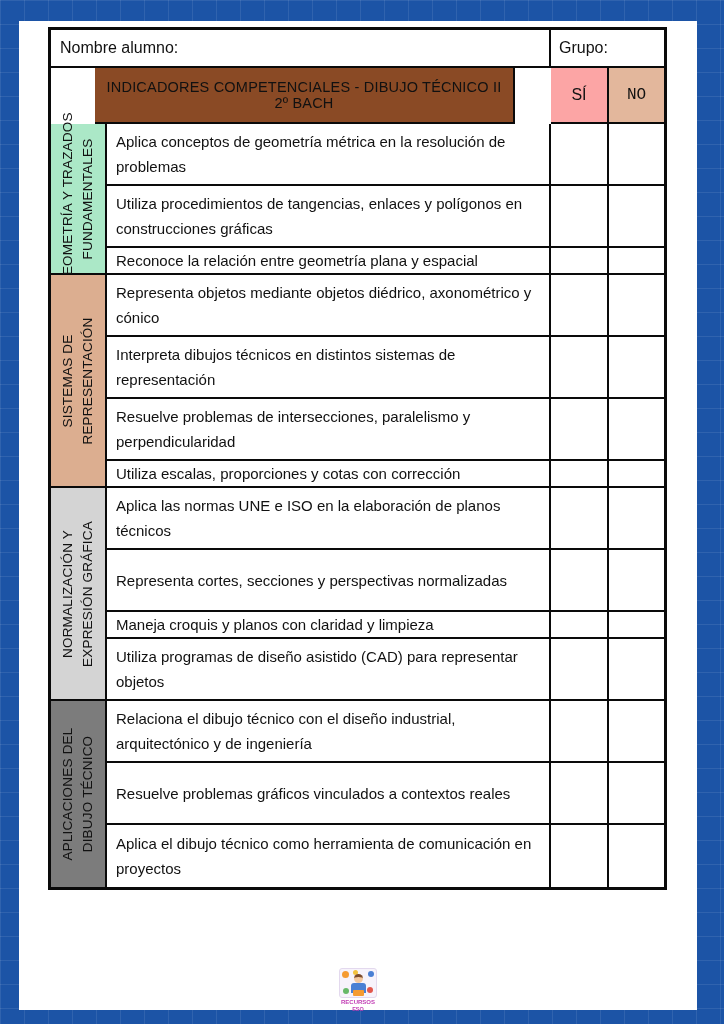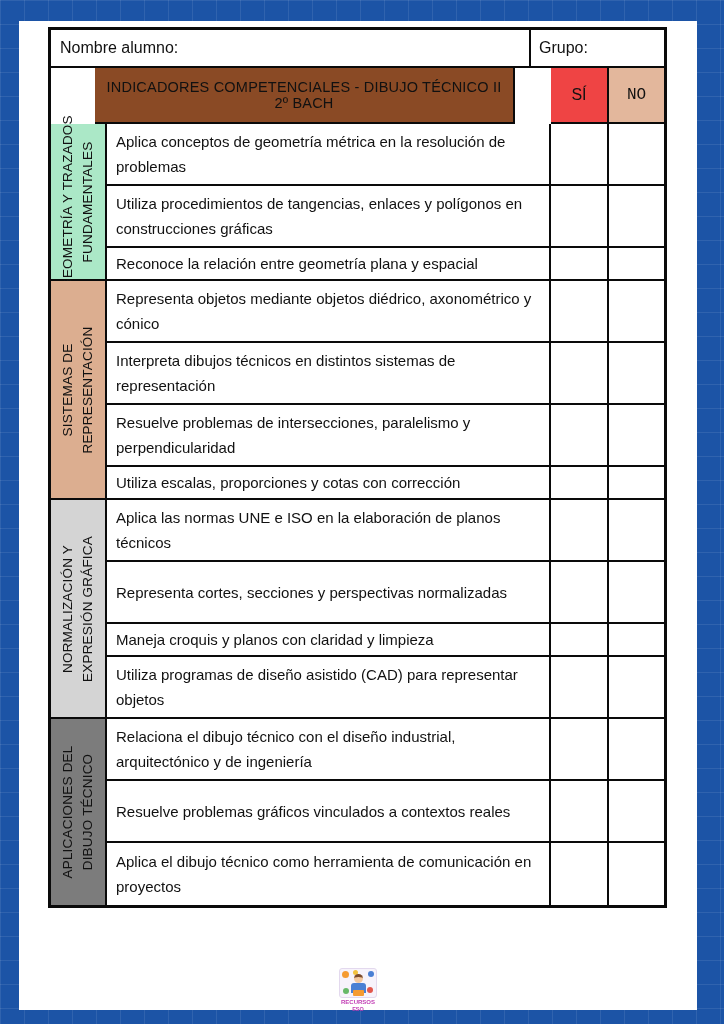--- a/index.html
+++ b/index.html
@@ -24,21 +24,21 @@
     position:absolute; left:29px; top:6px; width:619px;
     border:3px solid #0a0a0a; background:#fff;
   }
   .row { display:flex; width:100%; }
   .cell { border-right:2.5px solid #0a0a0a; border-bottom:2.5px solid #0a0a0a; }
   .cell.last { border-right:none; }
 
   
   .top-row { height:38px; }
   .name-cell { flex:1; display:flex; align-items:center; padding:0 9px; font-size:16px; }
-  .group-cell { width:133px; display:flex; align-items:center; padding:16px 8px; font-size:16px; border-right:none; }
+  .group-cell { width:113px; display:flex; align-items:center; padding:16px 8px; font-size:16px; border-right:none; }
 
   
   .title-row { height:56px;padding-left:44px; }
   .title-cell { flex:1; display:flex; align-items:center; justify-content:center;
     font-size:14.5px; letter-spacing:.2px; text-align:center; padding:0 6px; }
   .yn-cell { width:58px; display:flex; align-items:center; justify-content:center; font-size:16px; }
   .yn-cell.last { width:55px; border-right:none; }
 
   
   .section { display:flex; width:100%; }
@@ -48,21 +48,21 @@
     position:absolute; top:50%; left:50%;
     transform:translate(-50%,-50%) rotate(-90deg);
     text-align:center; font-size:13.5px; line-height:1.5; letter-spacing:.2px;
     white-space:normal;
   }
   .vtext.w-tall { width:210px; }
   .vtext.w-short { width:176px; }
   .rows { flex:1; display:flex; flex-direction:column; }
   .irow { display:flex; width:100%;border-radius:12px; }
   .irow.h2 { height:62px; }
-  .irow.h1 { height:33px; }
+  .irow.h1 { height:27px; }
   .text-cell { flex:1; display:flex; flex-direction:column; justify-content:center;
     padding:2px 9px; font-size:15px; line-height:25px; }
   .check-cell { width:58px; background:#fff; }
   .check-cell.last { width:55px; border-right:none; }
   .section:last-child .irow:last-child .cell { border-bottom:none; }
 
   
   .logo { position:absolute; left:50%; top:947px; transform:translateX(-50%);
     width:44px; text-align:center; }
   .logo-art { position:relative; width:38px; height:30px; margin:0 auto;
@@ -93,21 +93,21 @@
         <div class="cell name-cell">
           <span>Nombre alumno:</span>
         </div>
         <div class="cell group-cell last">
           <span>Grupo:</span>
         </div>
       </div>
 
       <div class="row title-row">
         <div class="cell title-cell" style="background-color: rgb(138, 74, 37);">INDICADORES COMPETENCIALES - DIBUJO TÉCNICO II 2º BACH</div>
-        <div class="cell yn-cell" style="background-color: #ef4444; margin-left: 36px;">SÍ</div>
+        <div class="cell yn-cell" style="background-color: #fca5a5; margin-left: 36px;">SÍ</div>
         <div class="cell yn-cell last" style="background-color: rgb(227, 183, 156); font-family: Liberation Mono, monospace;">NO</div>
       </div>
 
       <div class="section">
         <div class="label-cell" style="background-color: rgb(171, 232, 199);">
           <div class="vtext w-tall">GEOMETRÍA Y TRAZADOS FUNDAMENTALES</div>
         </div>
         <div class="rows">
           <div class="irow h2">
             <div class="cell text-cell">Aplica conceptos de geometría métrica en la resolución de problemas</div>

